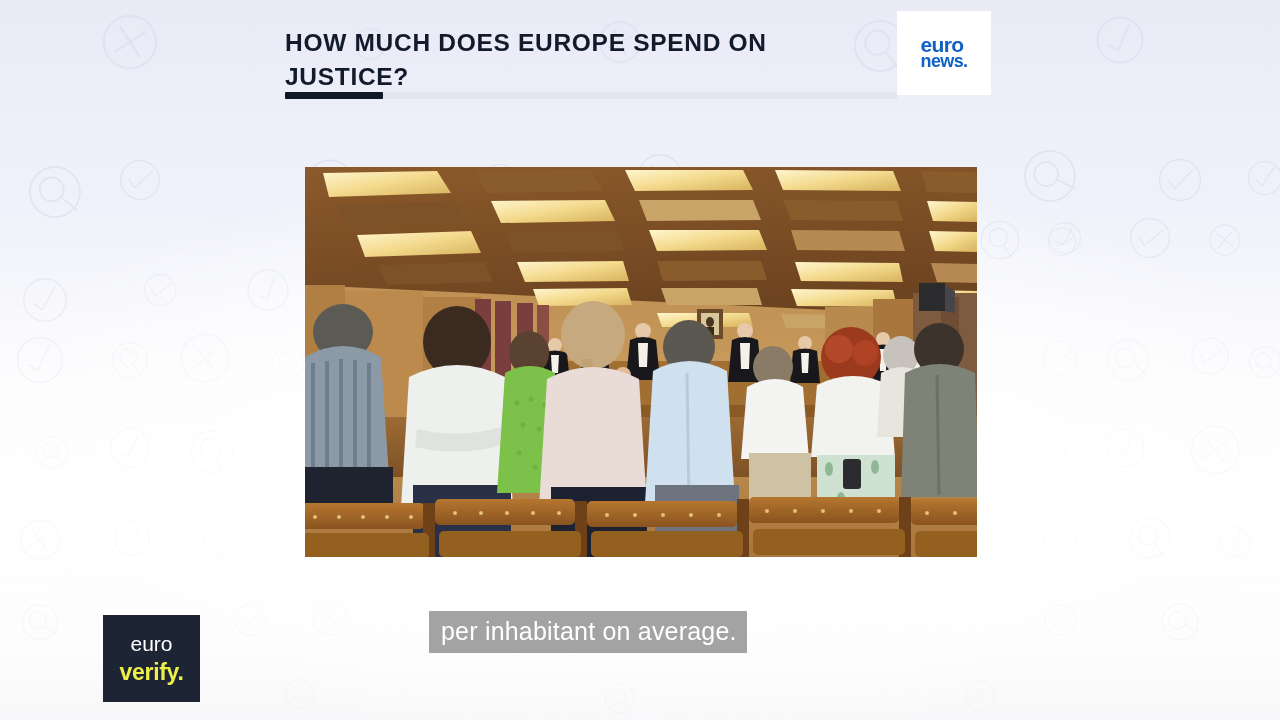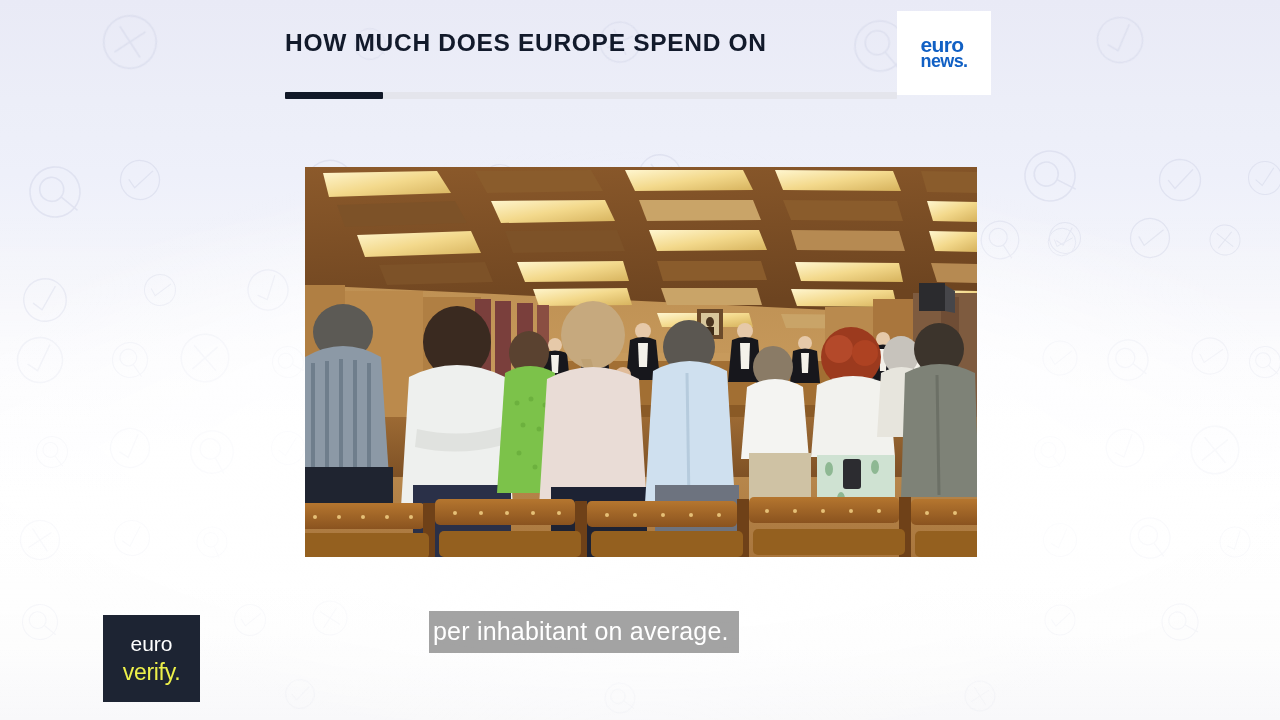--- a/index.html
+++ b/index.html
@@ -139,21 +139,21 @@
        8px 8px 0 #f5e03a;
     white-space: nowrap;
     pointer-events: none;
   }
 
   
   #subtitle {
     position: absolute;
     left: 429px;
     top: 611px;
-    padding: 5px 10px 7px 4px;
+    padding: 5px 10px 7px 12px;
     background: rgba(150,150,150,0.88);
     color: #ffffff;
     font-size: 25px;
     letter-spacing: 0.2px;
     line-height: 30px;
     white-space: nowrap;
     text-align: center;
   }
 
   
@@ -172,21 +172,21 @@
   #euroverify-logo .ev-euro {
     color: #ffffff;
     font-size: 21px;
     font-weight: normal;
     letter-spacing: 0px;
     line-height: 0.95;
   }
   #euroverify-logo .ev-verify {
     color: #edf04a;
     font-size: 23px;
-    font-weight: normal;
+    font-weight: bold;
     letter-spacing: -0.3px;
     line-height: 0.95;
     margin-top: 8px;
   }
 </style>
 </head>
 <body>
 
 <div id="frame">
 
@@ -279,20 +279,21 @@
         <use href="#ico-check" x="0" y="0" transform="translate(300,694) scale(0.58) rotate(6)"></use>
         <use href="#ico-mag" x="0" y="0" transform="translate(620,698) scale(0.6) rotate(-8)"></use>
         <use href="#ico-x" x="0" y="0" transform="translate(980,696) scale(0.6) rotate(12)"></use>
       </g>
     </svg>
   </div>
   <div id="bg-wash"></div>
 
   <div id="headline">
     <div class="line">HOW MUCH DOES EUROPE SPEND ON</div>
+    <div class="line">JUSTICE?</div>
   </div>
 
   <div id="progress-track">
     <div id="progress-fill" style="width: 16%;"></div>
   </div>
 
   <div id="euronews-logo">
     <div class="en-stack">
       <span class="en-euro">euro</span>
       <span class="en-news"><span>news</span><span class="dot">.</span></span>

